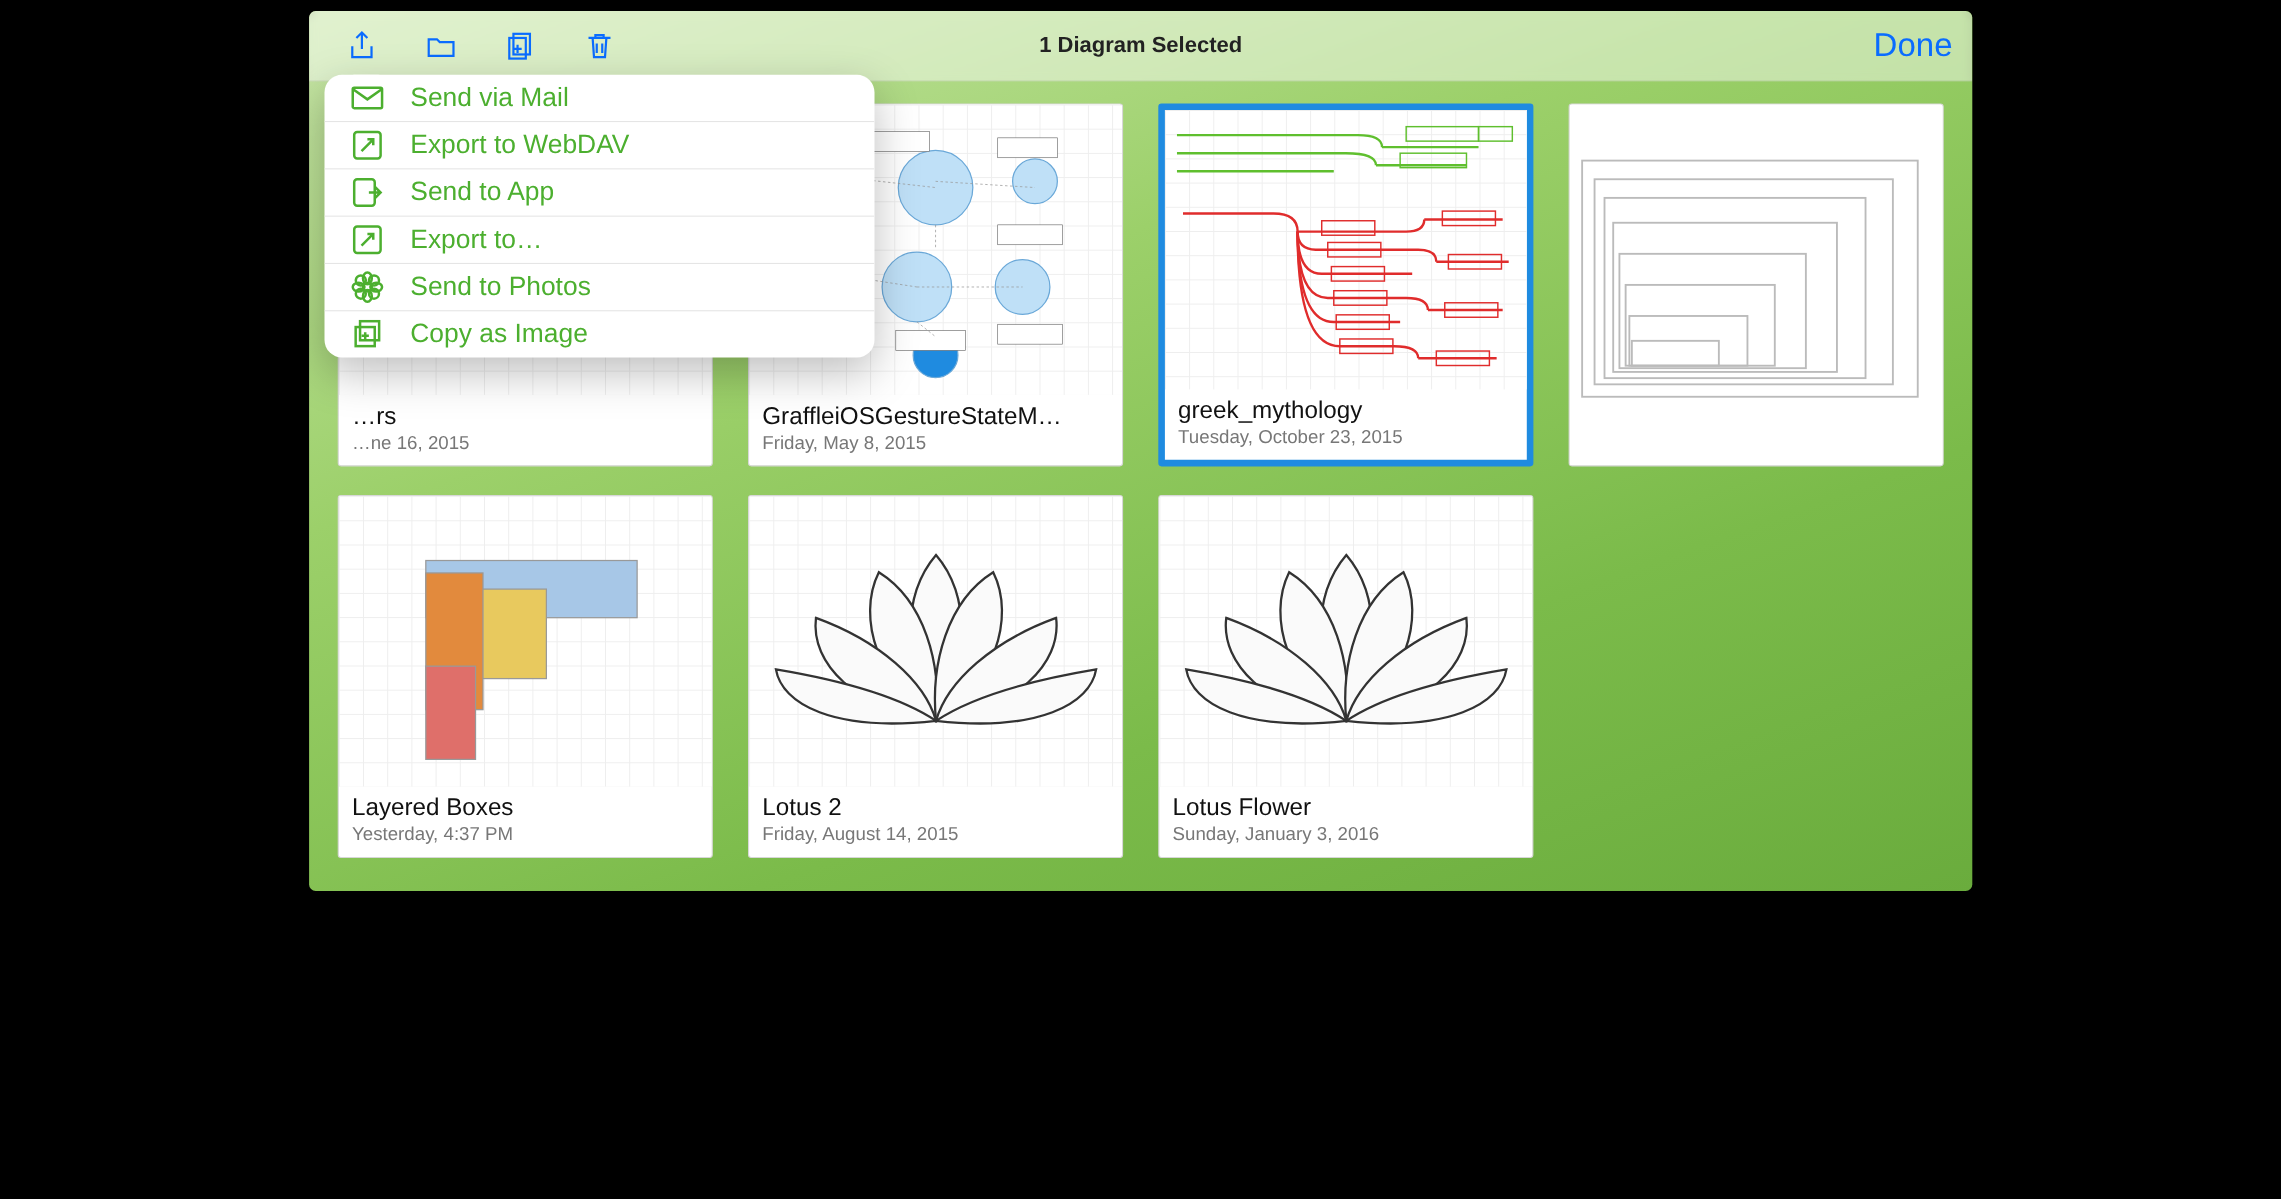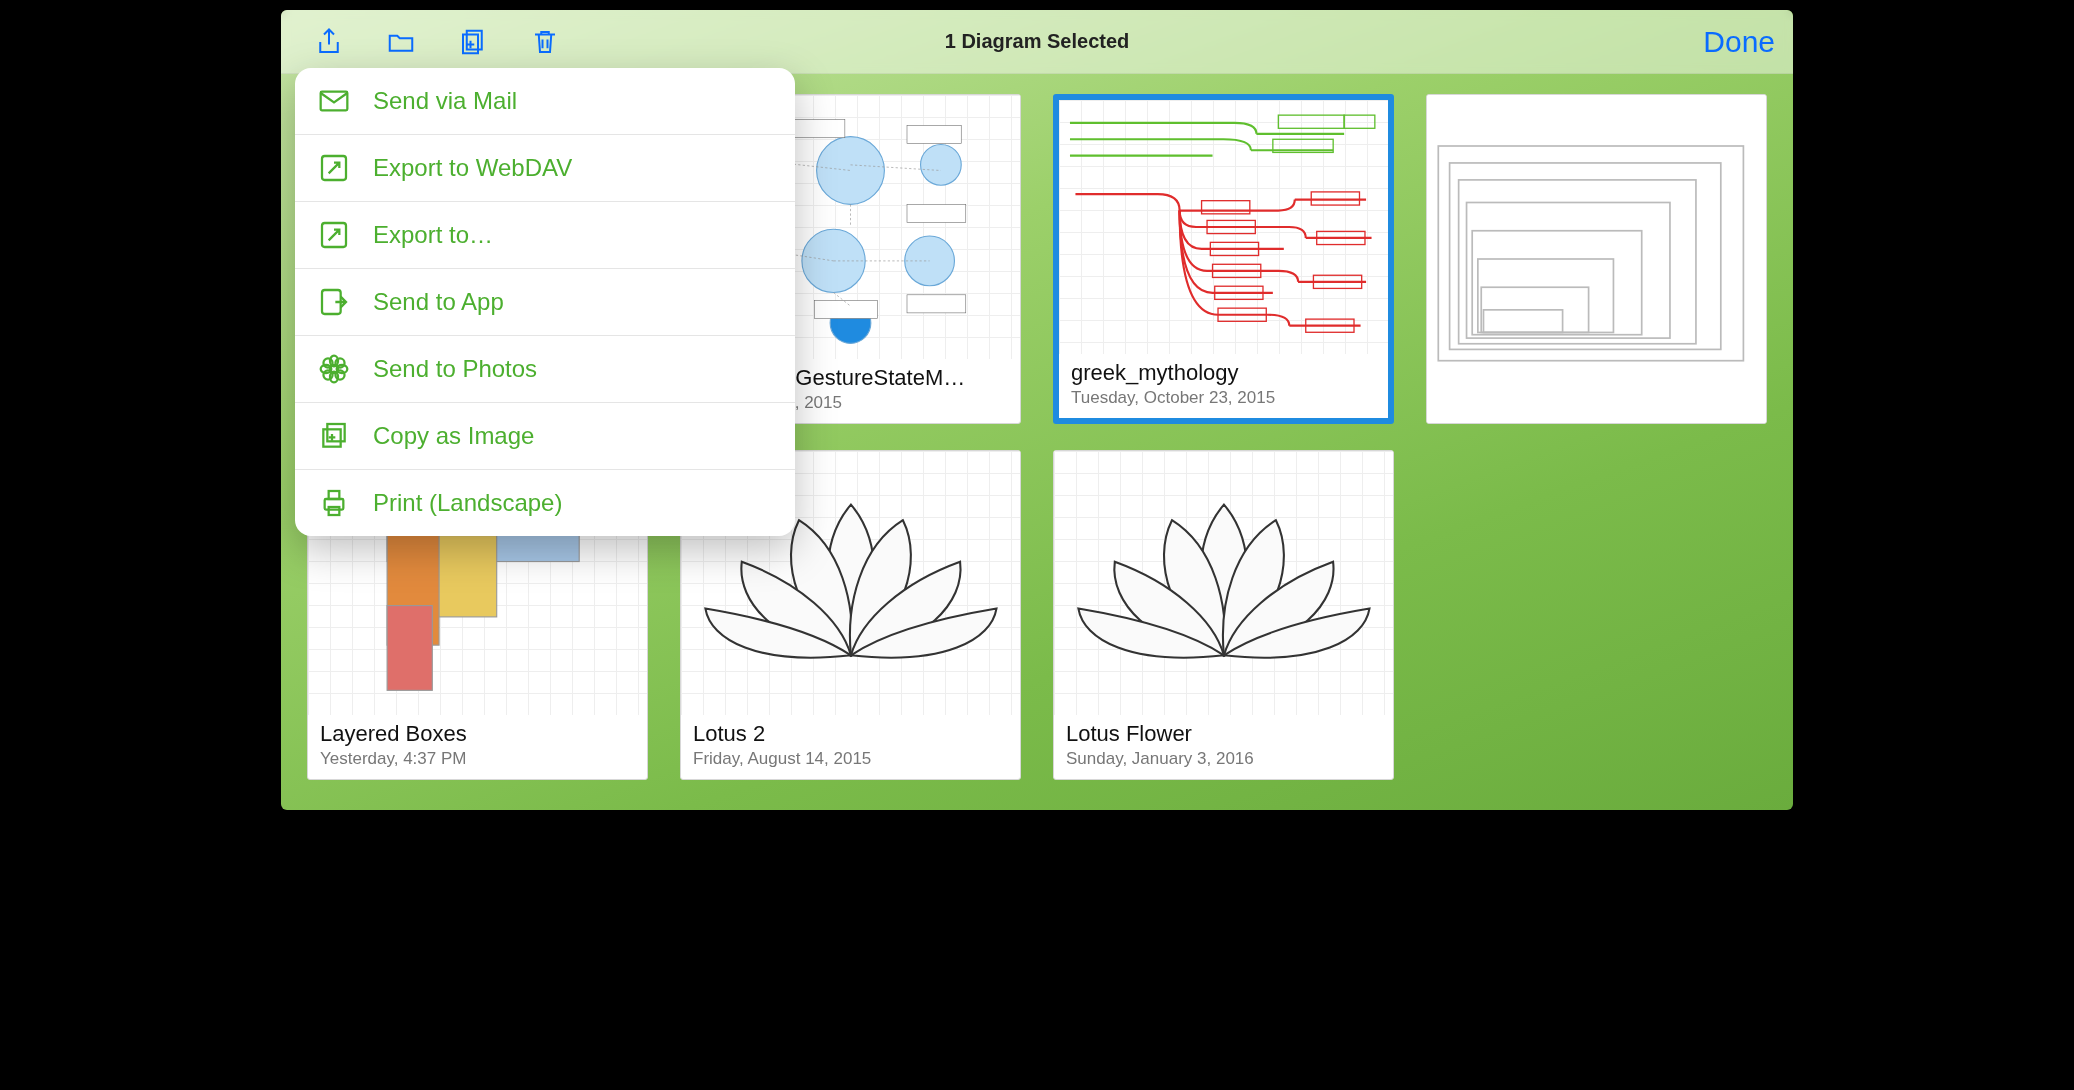--- a/index.html
+++ b/index.html
@@ -85,21 +85,21 @@
   .popover::before {
     content:"";
     position:absolute;
     top:-12px; left: 24px;
     border-left: 14px solid transparent;
     border-right: 14px solid transparent;
     border-bottom: 14px solid #fff;
   }
   .menu-item {
     display:flex; align-items:center;
-    padding: 16px 22px;
+    padding: 4px 22px;
     font-size: 24px; color:#4caf2f; font-weight:400;
     border-bottom: 1px solid #e5e5e5;
     gap: 22px;
   }
   .menu-item:last-child { border-bottom:none; }
   .menu-item .micon { width:34px; height:34px; display:flex; align-items:center; justify-content:center;}
   .menu-item svg { width:32px; height:32px; stroke:#4caf2f; fill:none; stroke-width:1.7; }
 
   
   .lotus { position:absolute; inset:0; display:flex; align-items:center; justify-content:center;}
@@ -322,34 +322,34 @@
         <svg viewBox="0 0 24 24">
             <rect x="3" y="3" width="18" height="18" rx="2"></rect>
             <path d="M8 16l8-8M12 8h4v4"></path>
           </svg>
       </span>
       <span>Export to WebDAV</span>
     </div>
     <div class="menu-item">
       <span class="micon">
         <svg viewBox="0 0 24 24">
+            <rect x="3" y="3" width="14" height="18" rx="2"></rect>
+            <path d="M13 12h8M17 8l4 4-4 4"></path>
+          </svg>
+      </span>
+      <span>Send to App</span>
+    </div>
+    <div class="menu-item">
+      <span class="micon">
+        <svg viewBox="0 0 24 24">
             <rect x="3" y="3" width="18" height="18" rx="2"></rect>
             <path d="M8 16l8-8M12 8h4v4"></path>
           </svg>
       </span>
       <span>Export to…</span>
-    </div>
-    <div class="menu-item">
-      <span class="micon">
-        <svg viewBox="0 0 24 24">
-            <rect x="3" y="3" width="14" height="18" rx="2"></rect>
-            <path d="M13 12h8M17 8l4 4-4 4"></path>
-          </svg>
-      </span>
-      <span>Send to App</span>
     </div>
     <div class="menu-item">
       <span class="micon">
         <svg viewBox="0 0 24 24">
           <circle cx="12" cy="12" r="3"></circle>
           <ellipse cx="12" cy="6" rx="3" ry="4"></ellipse>
             <ellipse cx="12" cy="18" rx="3" ry="4"></ellipse>
           <ellipse cx="6" cy="12" rx="4" ry="3"></ellipse>
             <ellipse cx="18" cy="12" rx="4" ry="3"></ellipse>
           <ellipse cx="7.5" cy="7.5" rx="3.4" ry="3.4"></ellipse>
@@ -363,25 +363,15 @@
     <div class="menu-item">
       <span class="micon">
         <svg viewBox="0 0 24 24">
             <rect x="7" y="3" width="13" height="13"></rect>
             <rect x="4" y="7" width="13" height="13"></rect>
             <path d="M8 13h5M10.5 10.5v5"></path>
           </svg>
       </span>
       <span>Copy as Image</span>
     </div>
-    <div class="menu-item">
-      <span class="micon">
-        <svg viewBox="0 0 24 24">
-            <rect x="5" y="9" width="14" height="8" rx="1"></rect>
-            <rect x="8" y="3" width="8" height="6"></rect>
-            <rect x="8" y="15" width="8" height="6"></rect>
-          </svg>
-      </span>
-      <span>Print (Landscape)</span>
-    </div>
   </div>
 
 </div>
 
 </body></html>

